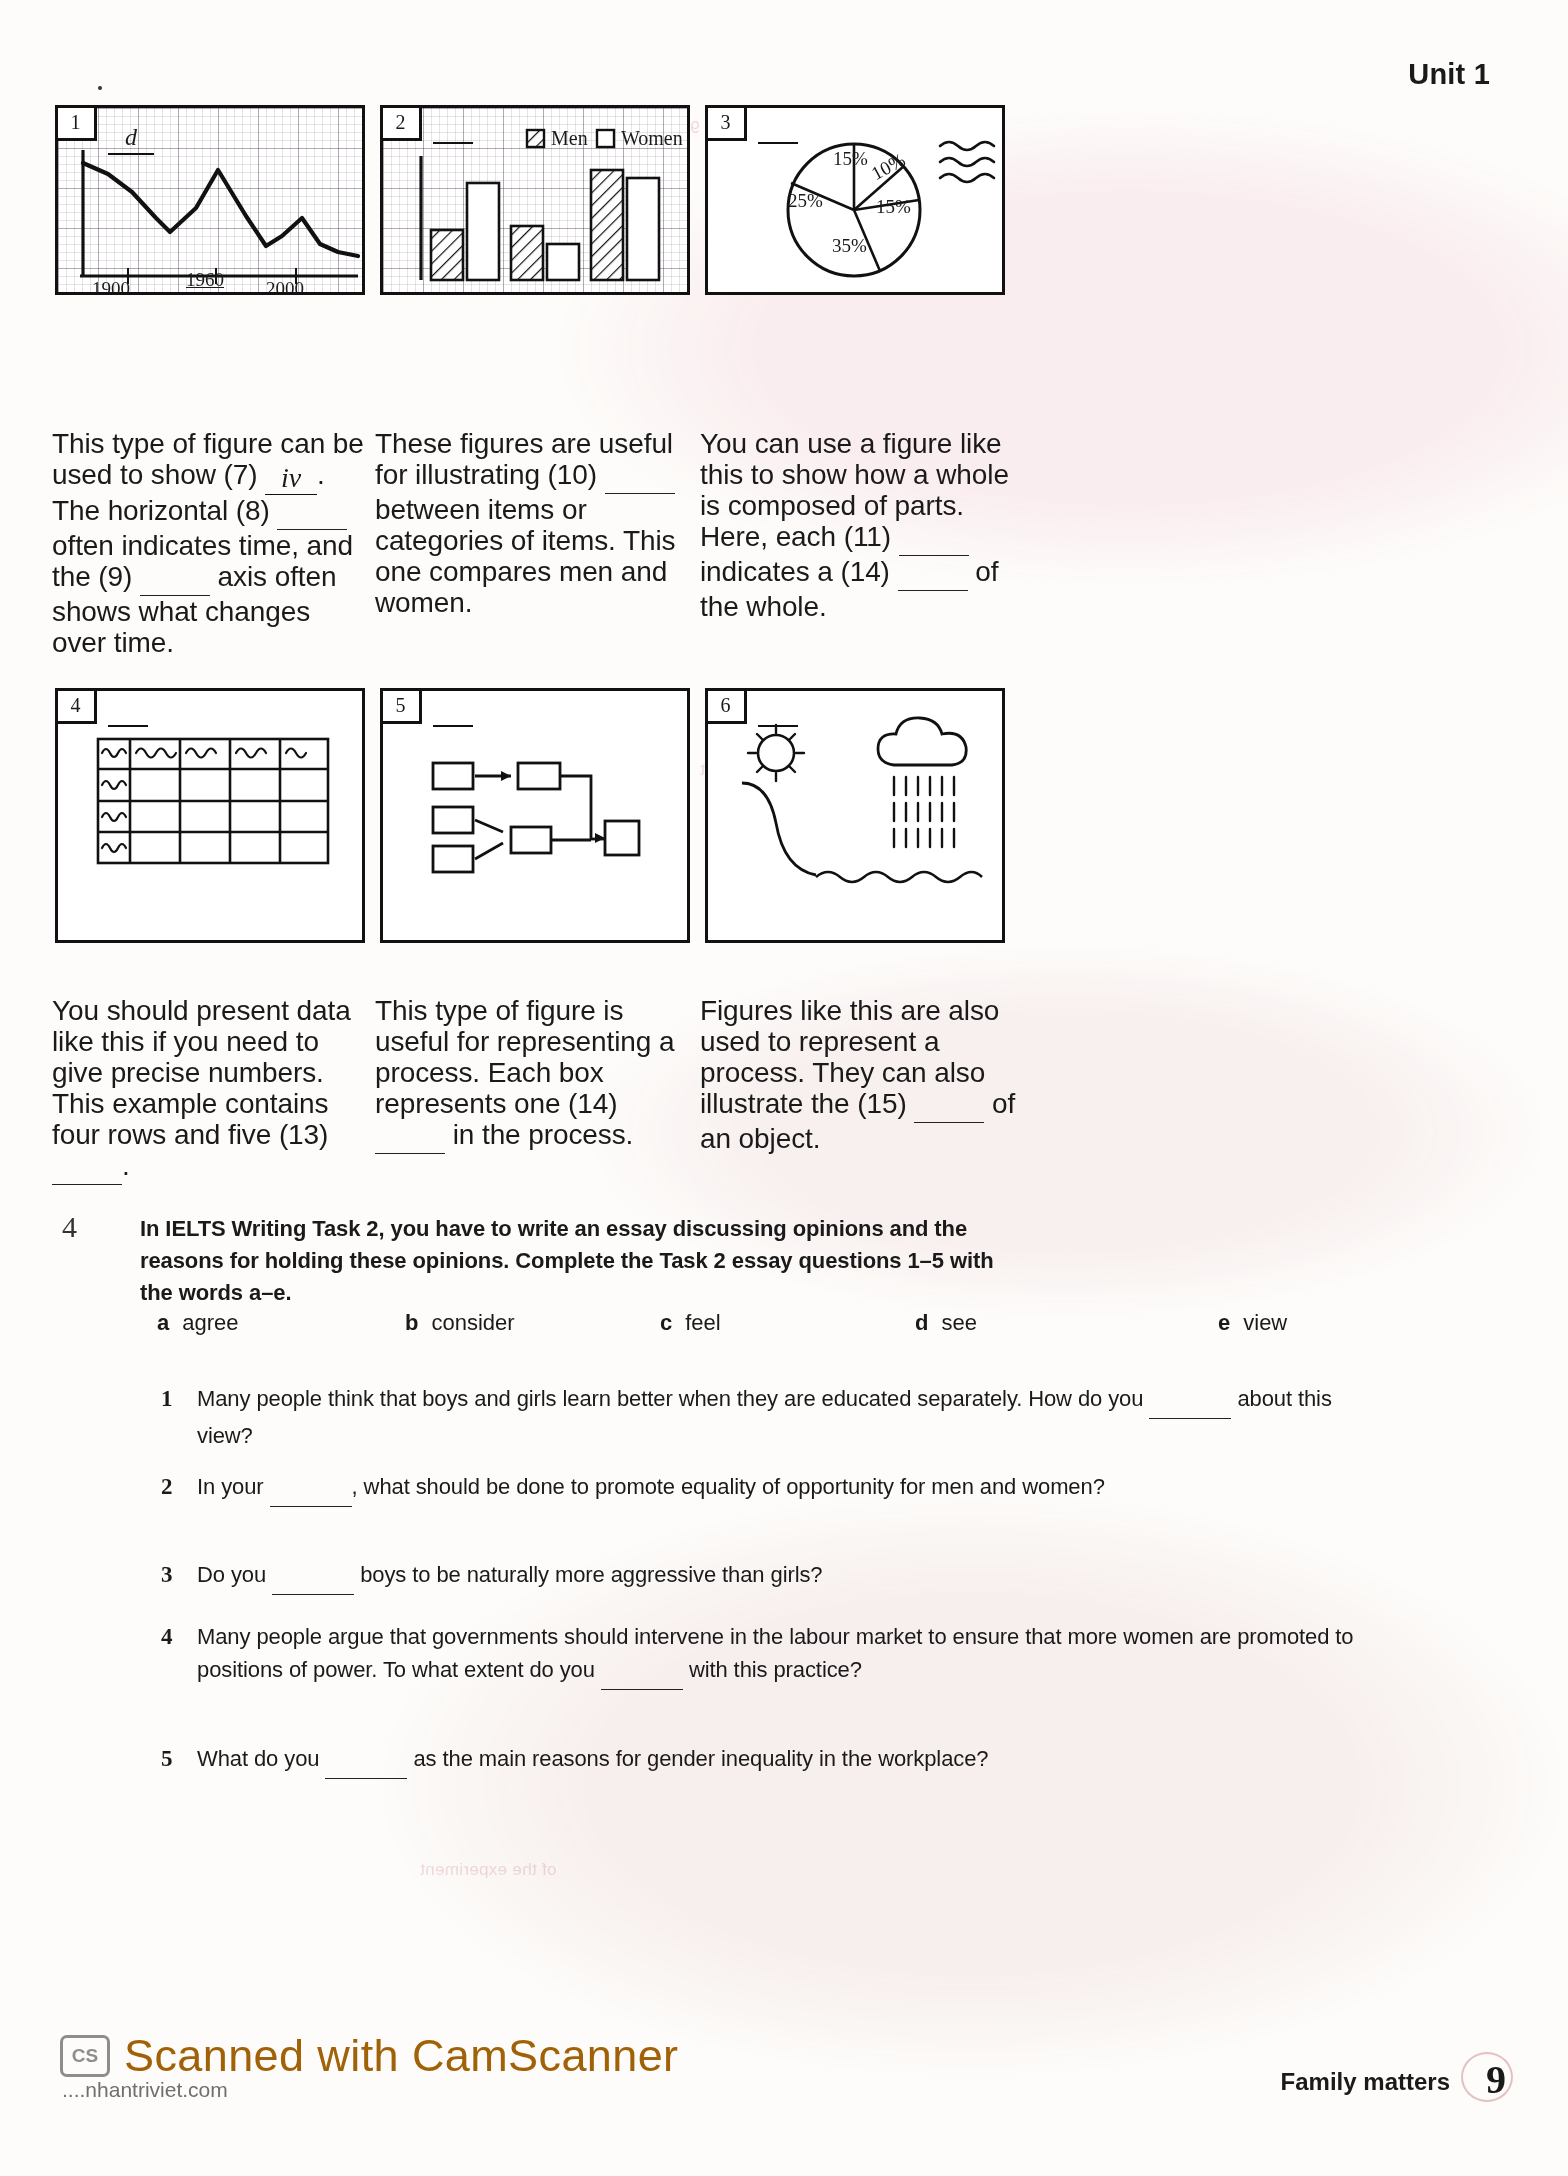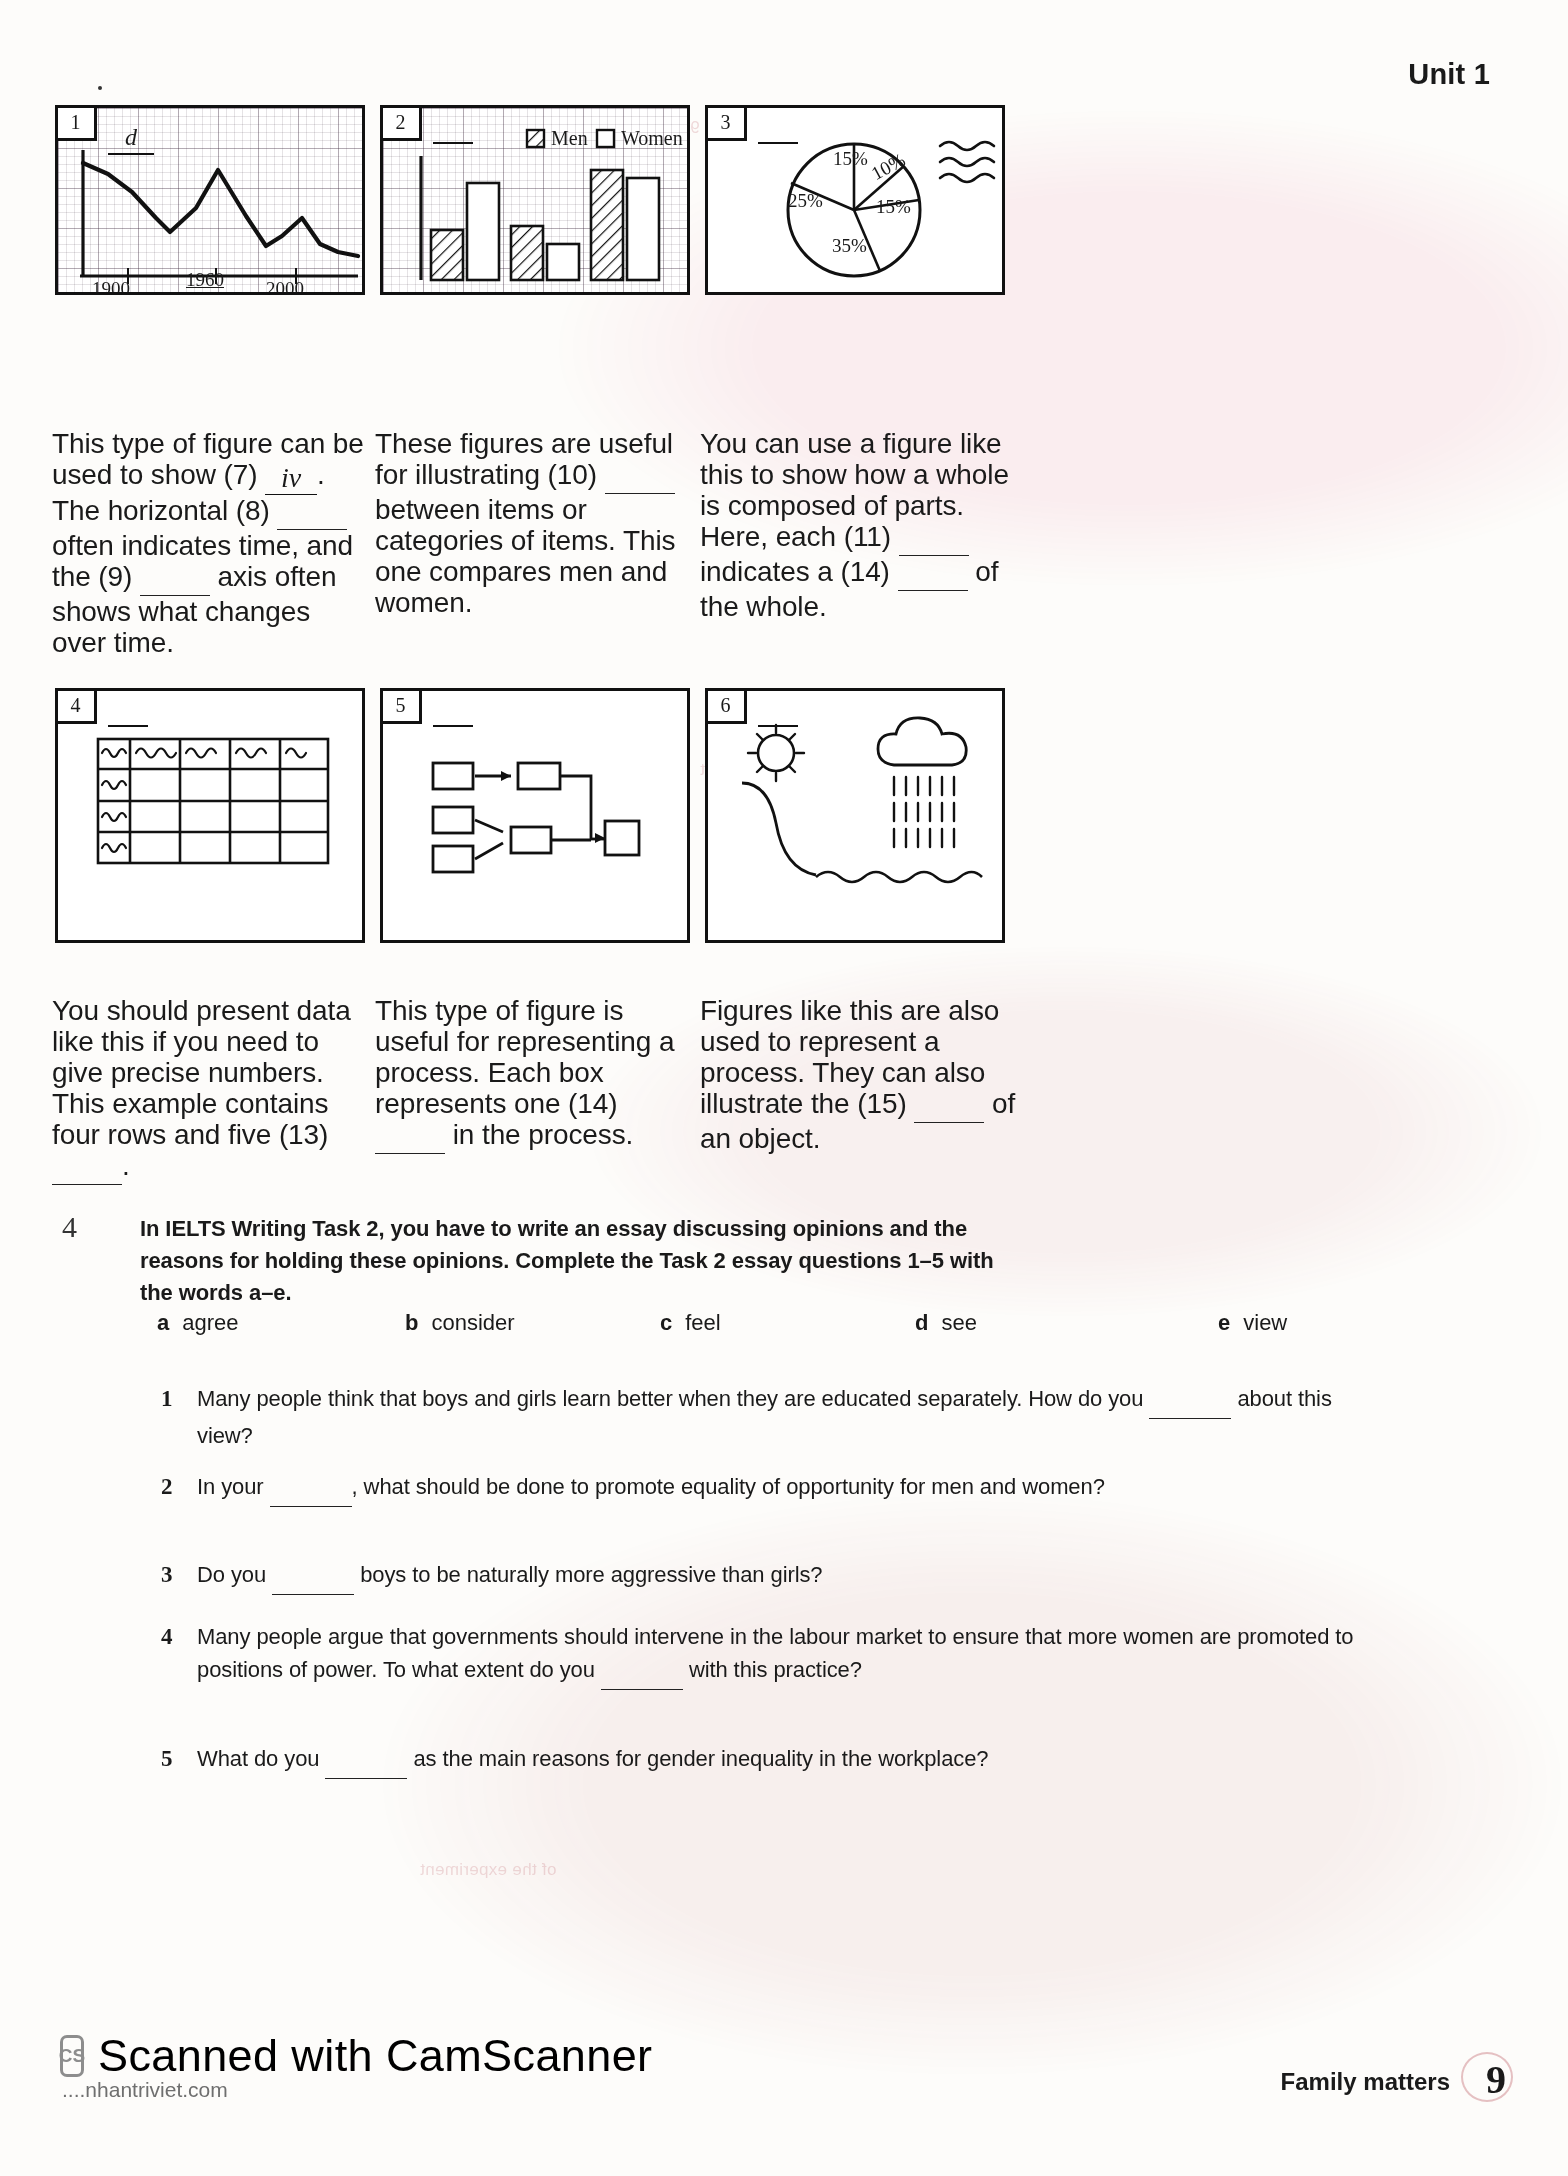--- a/index.html
+++ b/index.html
@@ -95,26 +95,26 @@
 
   .q { position: absolute; font-size: 22px; line-height: 33px; letter-spacing: -.1px; }
   .q .qn {
     position: absolute; left: -36px; top: 0; font-weight: bold;
     font-family: "Liberation Serif", serif; font-size: 23px;
   }
 
   
   .cam-wrap { position: absolute; left: 60px; top: 2030px; display: flex; align-items: center; gap: 14px; }
   .cam-icon {
-    width: 24px; height: 42px; border: 3px solid #8d8d8d; border-radius: 7px;
+    width: 50px; height: 42px; border: 3px solid #8d8d8d; border-radius: 7px;
     display: flex; align-items: center; justify-content: center;
     font-size: 19px; font-weight: bold; color: #8d8d8d;
     font-family: "Liberation Sans", sans-serif;
   }
-  .cam-text { font-size: 45px; color: #000000; letter-spacing: .4px; }
+  .cam-text { font-size: 45px; color: #a16207; letter-spacing: .4px; }
   .site { position: absolute; left: 62px; top: 2078px; font-size: 21px; color: #6f6f6f; }
   .foot-right { position: absolute; right: 118px; top: 2068px; font-size: 24px; font-weight: bold; text-align: right; }
   .page-no { position: absolute; right: 62px; top: 2056px; font-size: 40px; font-weight: bold; font-family: "Liberation Serif", serif; }
   .page-oval {
     position: absolute; right: 55px; top: 2052px; width: 52px; height: 50px;
     border: 2.5px solid #b8505a; border-radius: 50%; opacity: .35;
   }
   .dot { position: absolute; left: 98px; top: 86px; width: 4px; height: 4px; background: #333; border-radius: 50%; }
 
   svg { display: block; }

